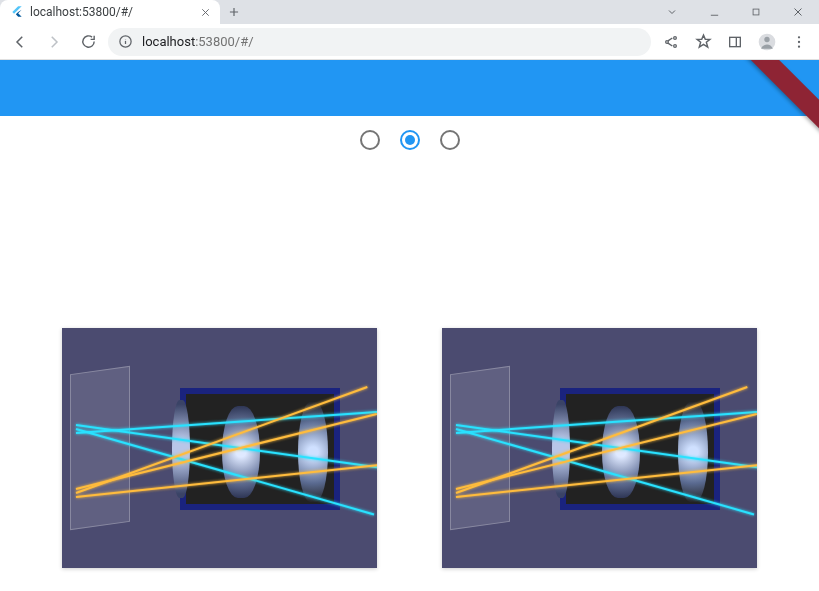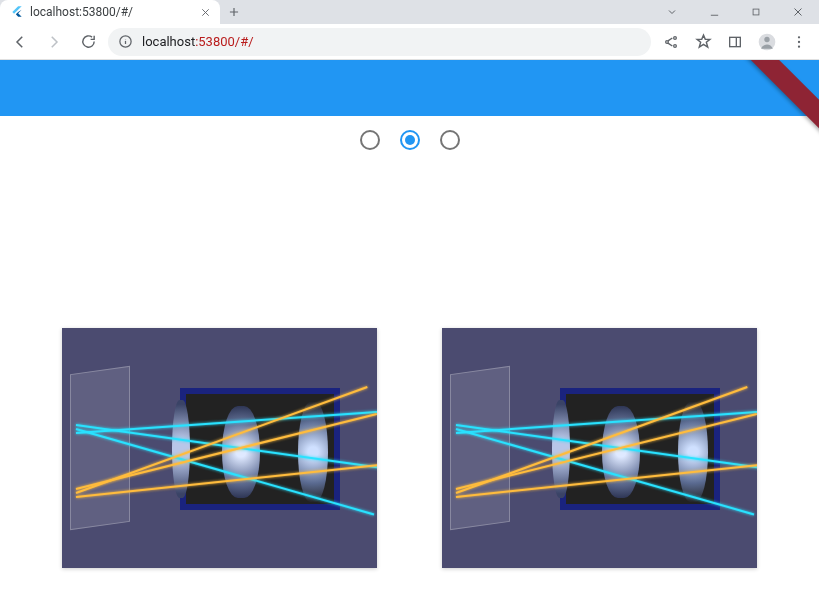--- a/index.html
+++ b/index.html
@@ -15,21 +15,21 @@
   .window-controls { position:absolute; right:0; top:0; height:24px; display:flex; }
   .window-controls div { width:42px; display:flex; align-items:center; justify-content:center; color:#5f6368; }
 
   .toolbar { height: 36px; background:#fff; border-bottom:1px solid #e0e0e0; display:flex; align-items:center; padding:0 6px; gap:6px; }
   .nav-btn { width:28px; height:28px; display:flex; align-items:center; justify-content:center; color:#5f6368; border-radius:50%; }
   .nav-btn.disabled { color:#bdc1c6; }
   .omnibox { flex:1; height:28px; background:#f1f3f4; border-radius:14px; display:flex; align-items:center; padding:0 10px; gap:8px; font-size:13px; color:#3c4043; }
   .omnibox .info-icon { width:16px;height:16px; color:#5f6368; display:flex; }
   .url-text { flex:1; white-space:nowrap; }
   .url-text .host { color:#202124;text-align:right; }
-  .url-text .rest { color:#b91c1c;text-align:center; }
+  .url-text .rest { color:#737373;text-align:center; }
   .toolbar-actions { display:flex; gap:4px; }
 
   
   .app { position:relative; height: calc(591px - 24px - 36px); }
   .appbar { height:56px; background:#2196f3; position:relative; }
   .debug-ribbon { position:absolute; top:0; right:0; width:80px; height:80px; overflow:hidden; pointer-events:none; }
   .debug-ribbon::before { content:""; position:absolute; width:120px; height:20px; background:#8e2434; top:14px; right:-30px; transform:rotate(45deg); box-shadow:0 2px 4px rgba(0,0,0,.3); }
 
   .radio-row { display:flex; justify-content:center; gap:20px; padding:14px 0 8px; }
   .radio { width:20px; height:20px; border:2px solid #757575; border-radius:50%; position:relative; }

